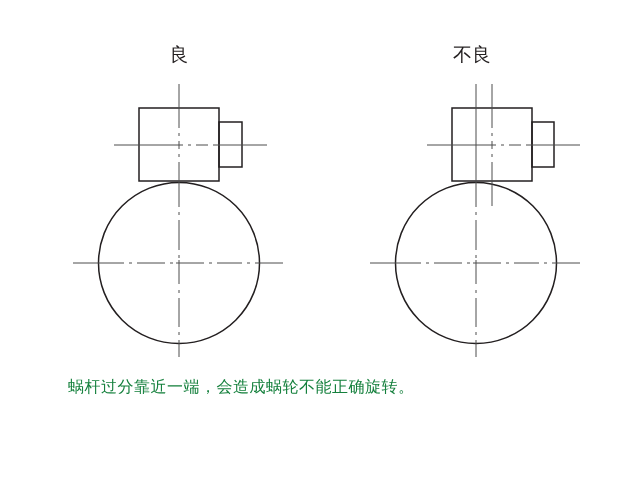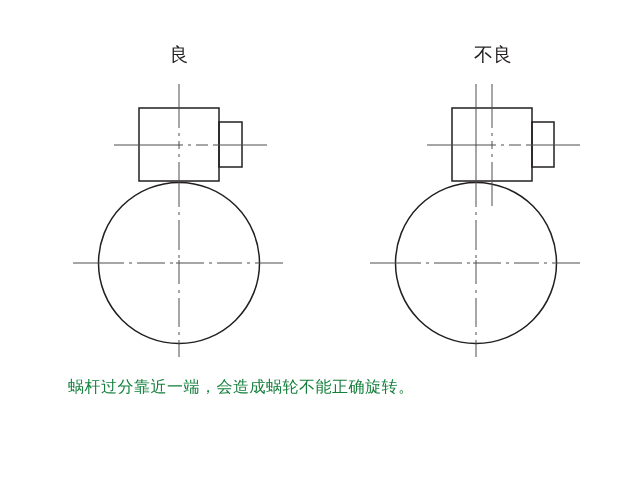--- a/index.html
+++ b/index.html
@@ -1,20 +1,20 @@
 <!DOCTYPE html>
 <html><head>
   <meta charset="utf-8">
   <style>
     html, body { margin: 0; padding: 0; background: #ffffff; }
     body { width: 640px; height: 483px; position: relative; overflow: hidden;
            font-family: "DejaVu Sans", "Liberation Sans", sans-serif; }
     .label { position: absolute; font-size: 19px; color: #231f20; text-align: center; white-space: nowrap; }
     #label-good { left: 139px; width: 80px; top: 42px; }
-    #label-bad { left: 432px; width: 80px; top: 42px; text-align: right; }
+    #label-bad { left: 432px; width: 80px; top: 42px; }
     #caption { position: absolute; left: 68px; top: 377px; font-size: 16px; color: #15803d; white-space: nowrap; letter-spacing: 0.5px; }
     svg { position: absolute; left: 0; top: 0; }
   </style>
 </head>
 <body>
 
 <div id="label-good" class="label">良</div>
 <div id="label-bad" class="label">不良</div>
 
 <svg width="640" height="483" viewBox="0 0 640 483">

